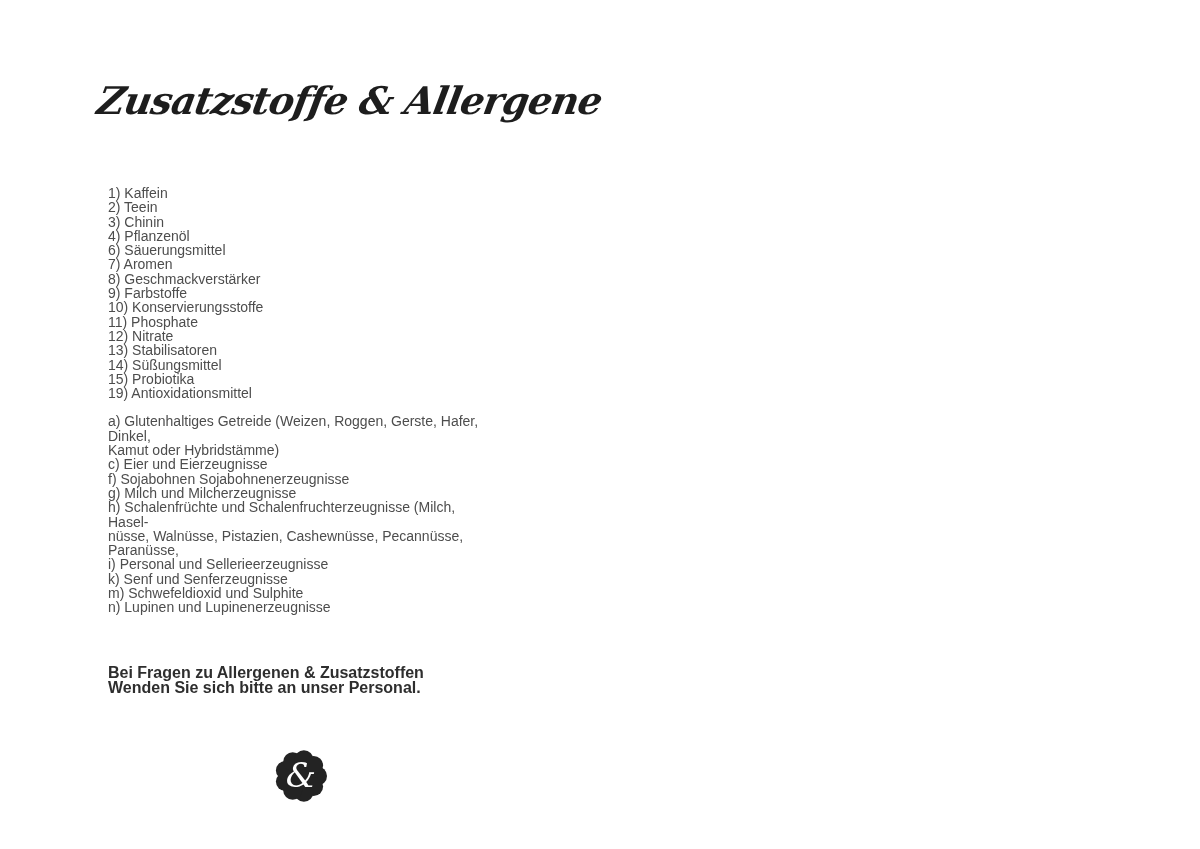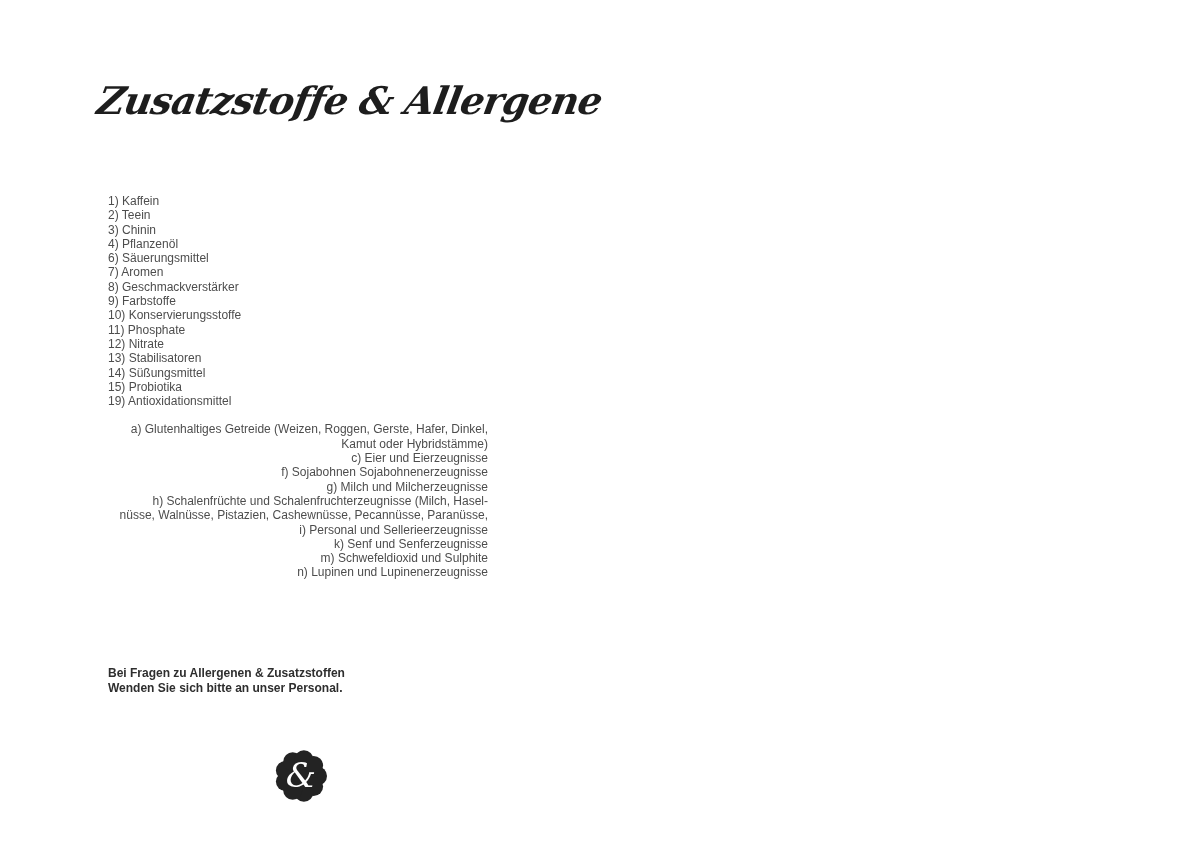--- a/index.html
+++ b/index.html
@@ -21,33 +21,33 @@
     font-weight: 700;
     font-size: 38px;
     letter-spacing: -1px;
     color: #1d1d1d;
     transform: skewX(-10deg);
     white-space: nowrap;
   }
   .content {
     position: absolute;
     left: 108px;
-    top: 194px;
+    top: 186px;
     width: 380px;
-    font-size: 12px;
+    font-size: 14px;
     line-height: 14.3px;
     color: #4d4d4d;
   }
   .list .line { white-space: normal; }
-  .list.allergens { margin-top: 14px; text-align: right; }
+  .list.allergens { margin-top: 14px; }
   .footer {
     position: absolute;
     left: 108px;
     top: 666px;
-    font-size: 12px;
+    font-size: 16px;
     line-height: 14.6px;
     font-weight: 700;
     color: #2e2e2e;
   }
   .badge {
     position: absolute;
     left: 274px;
     top: 749px;
     width: 54px;
     height: 54px;

